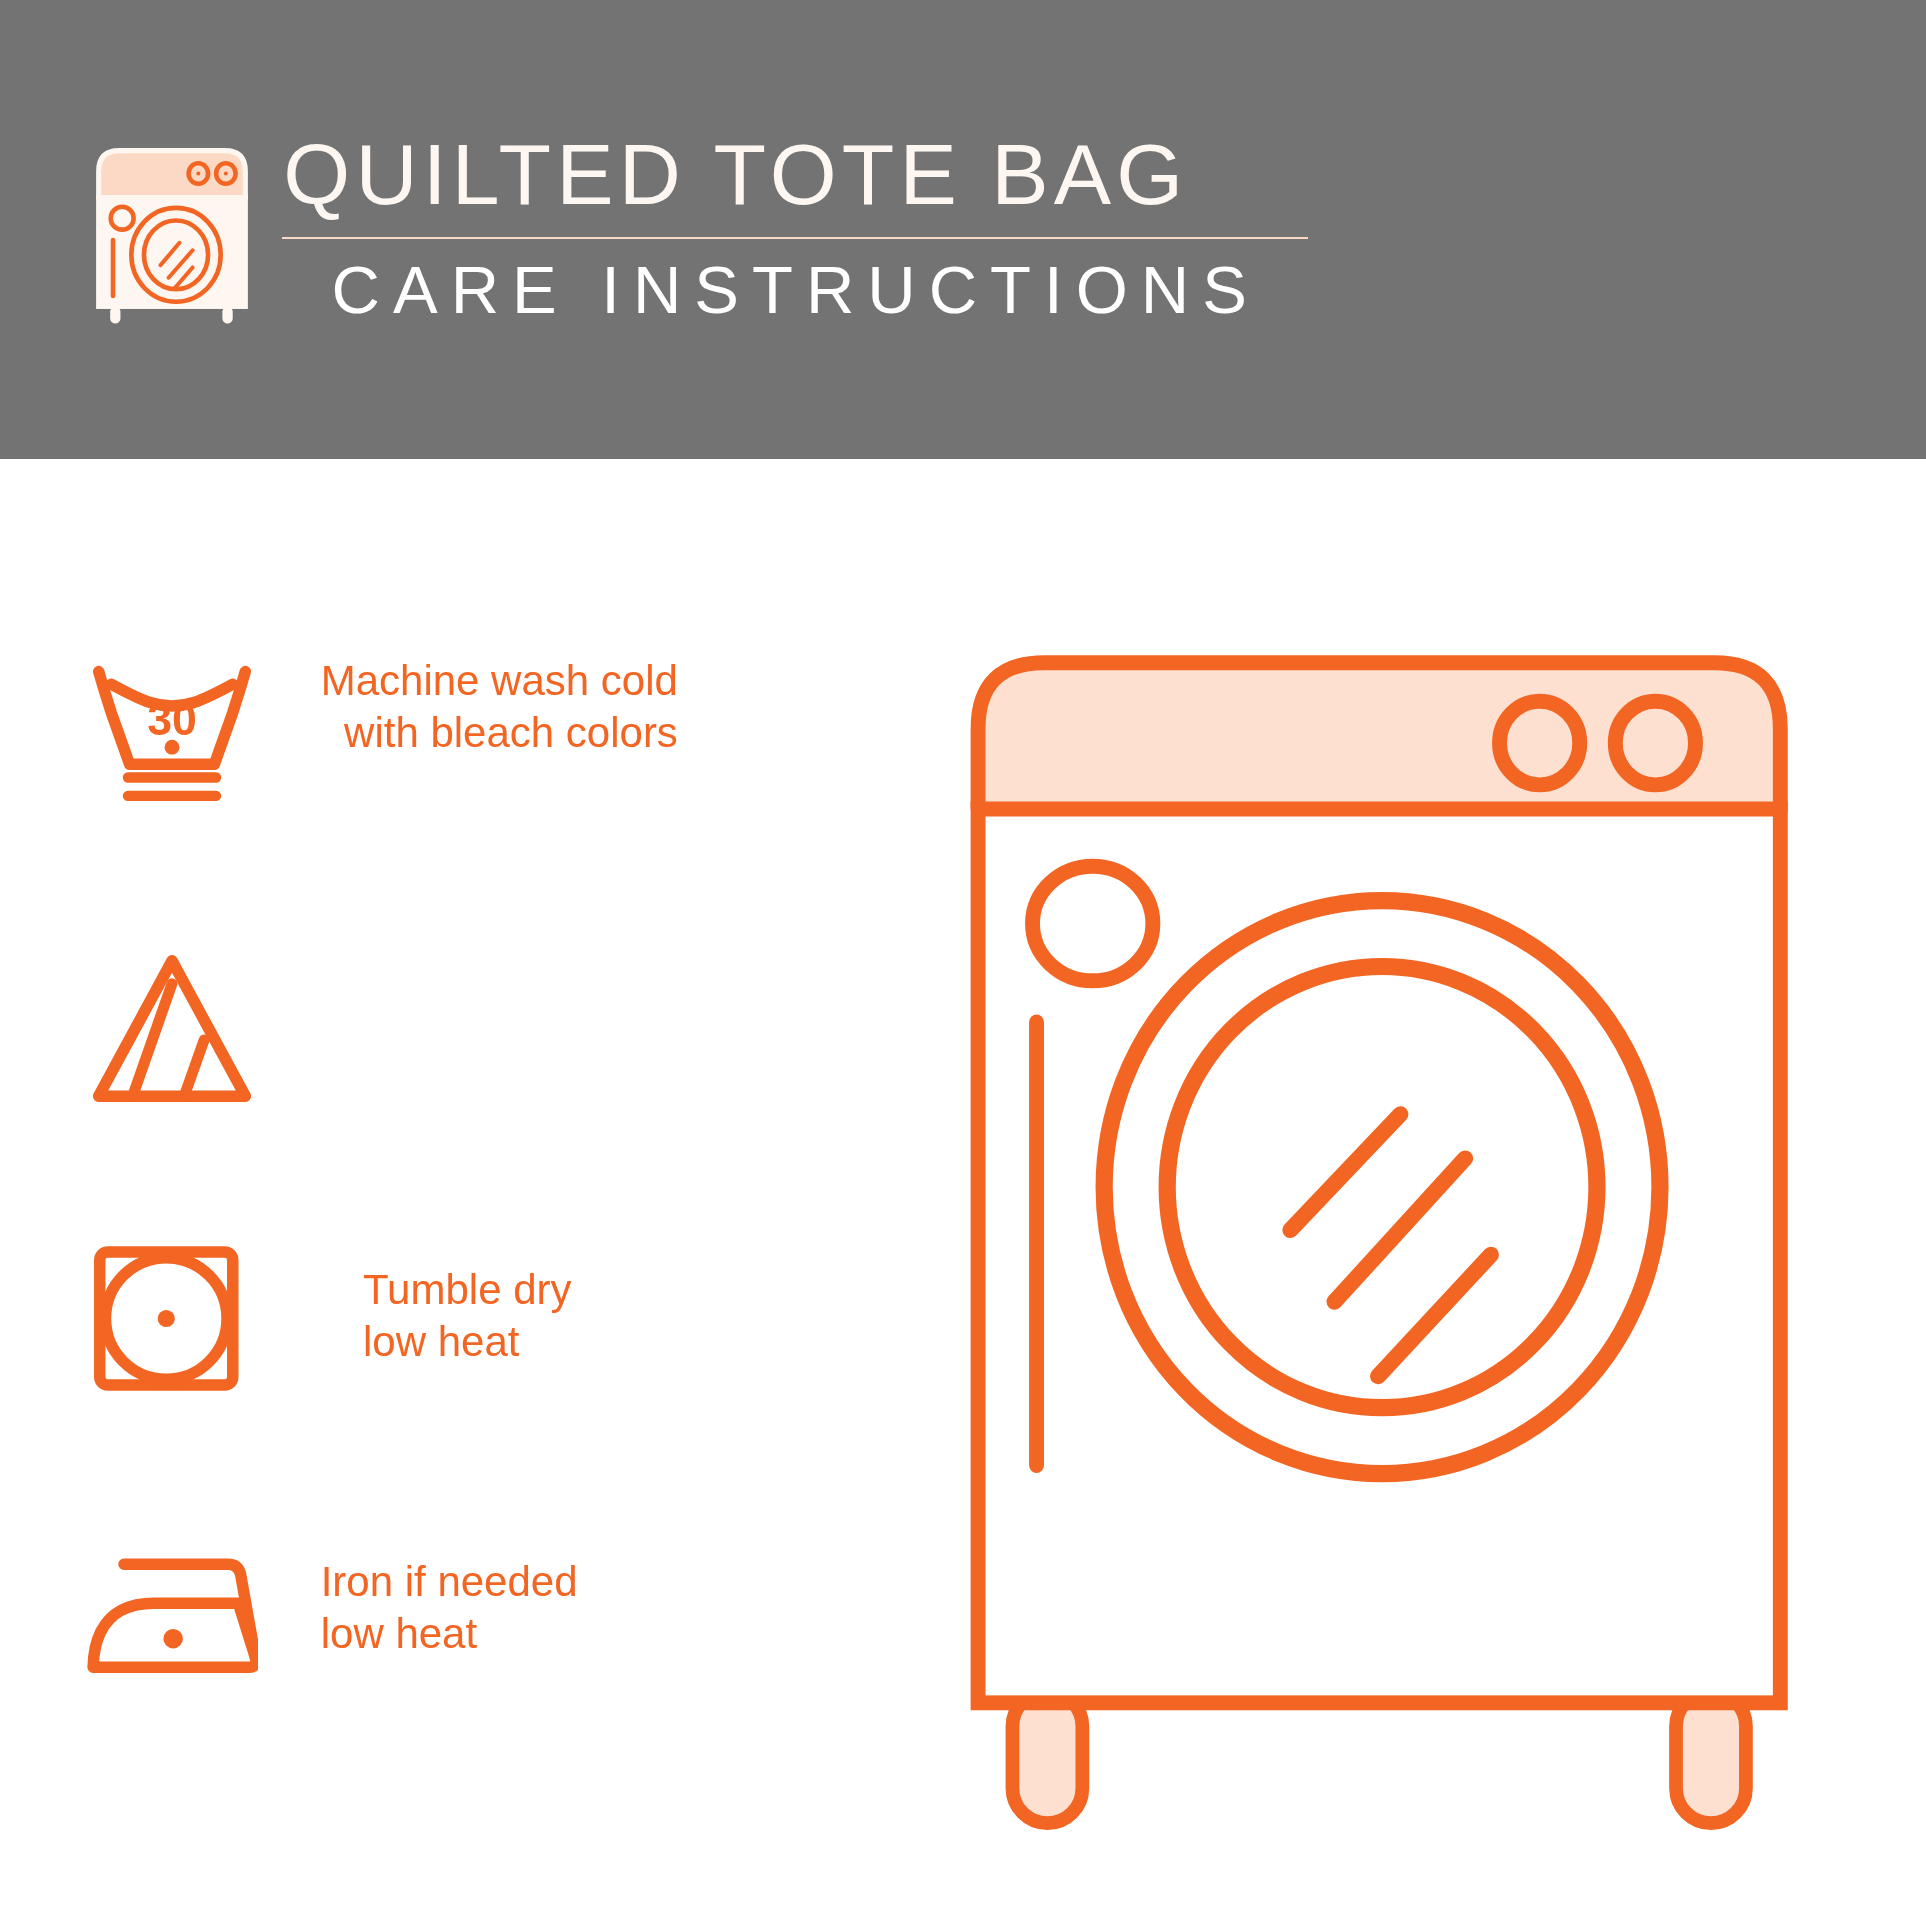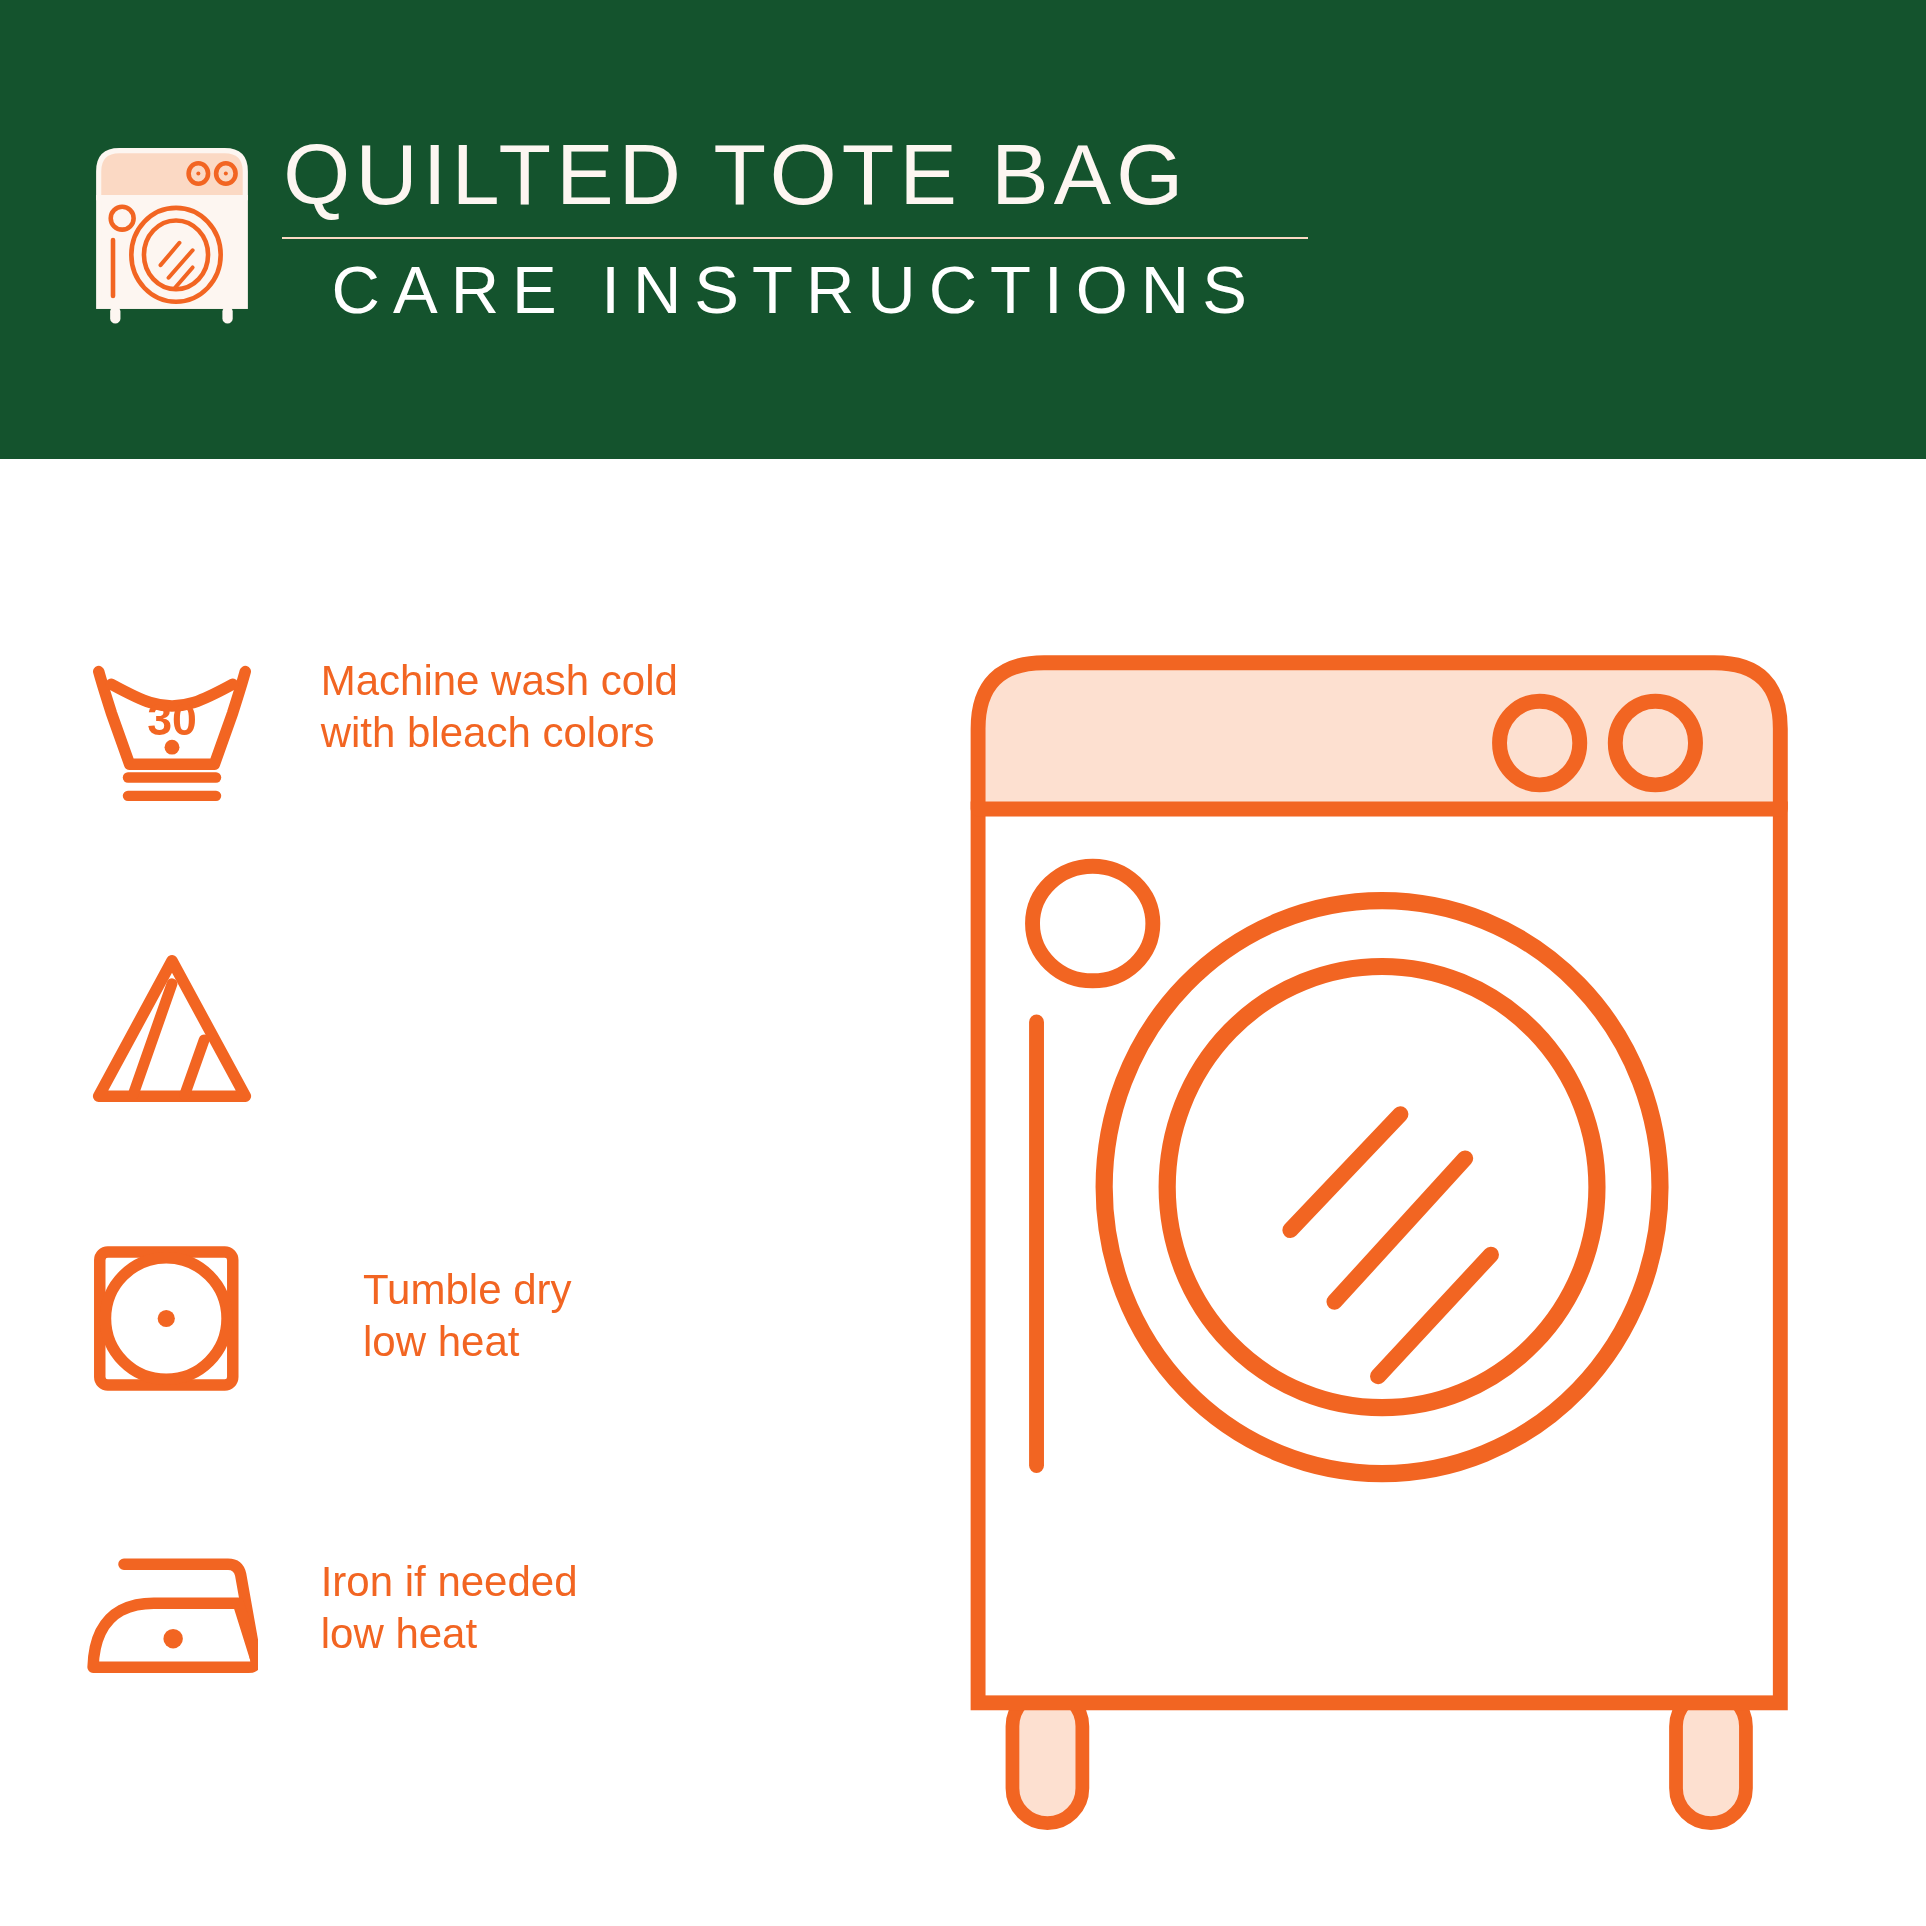--- a/index.html
+++ b/index.html
@@ -16,21 +16,21 @@
     position: relative;
   }
 
   
   .header-band {
     position: absolute;
     left: 0;
     top: 0;
     width: 1926px;
     height: 459px;
-    background: #14532d;
+    background: #737373;
   }
   .header-inner {
     position: absolute;
     left: 86px;
     top: 131px;
     display: flex;
     align-items: flex-start;
   }
   .header-logo {
     width: 172px;
@@ -108,21 +108,21 @@
     line-height: 1.24;
     font-weight: 500;
     padding-top: 5.7px;
     margin-left: 5.7px;
     letter-spacing: 0px;
   }
   .care-label span { display: block; }
 
   
   .row-wash   .care-icon { margin-top: 3.4px; }
-  .row-wash   .care-label { padding-top: 6.9px; }
+  .row-wash   .care-label { padding-top: 6.9px; text-align: right; }
   .row-bleach .care-icon { margin-top: 8px; }
   .row-bleach .care-label { padding-top: 34px; }
   .row-dry    .care-icon { margin-top: 5.7px; }
   .row-dry    .care-label { padding-top: 32px; margin-left: 48px; }
   .row-iron   .care-icon { margin-top: 22px; }
   .row-iron   .care-label { padding-top: 32px; }
 
   
   .machine-wrap {
     position: absolute;

